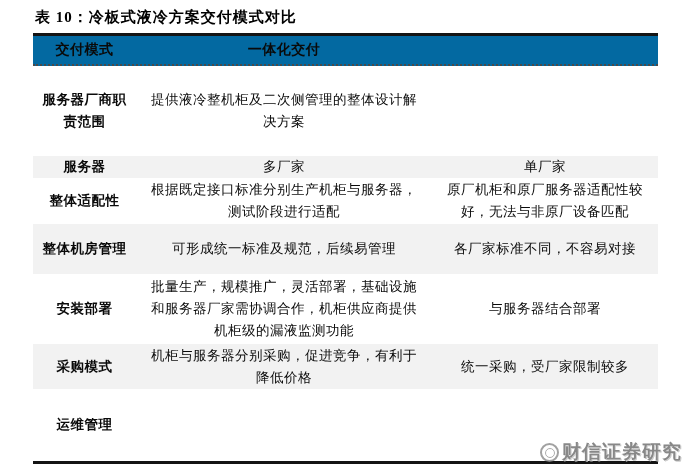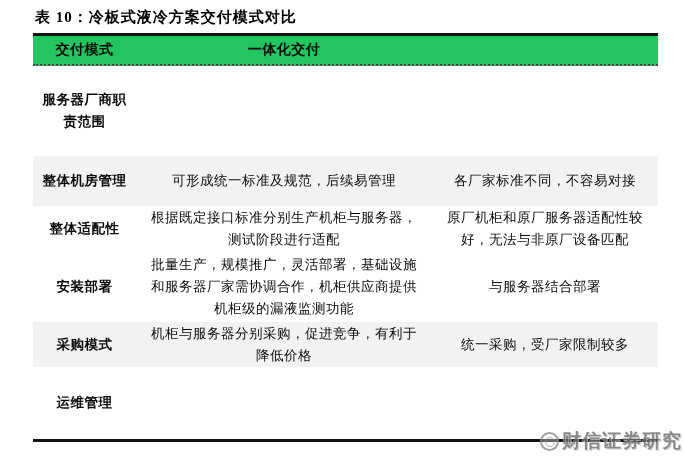--- a/index.html
+++ b/index.html
@@ -26,21 +26,21 @@
     width: 625px;
     border-top: 3px solid #141414;
     border-bottom: 3px solid #141414;
   }
   .trow {
     display: grid;
     grid-template-columns: 103px 296px 226px;
     align-items: stretch;
   }
   .thead {
-    background: #22c55e;
+    background: #0369a1;
     border-bottom: 2px dotted #4a4a4a;
     min-height: 26px;
   }
   .thead .cell { font-weight: bold; font-size: 14px; padding: 3px 4px; }
   .cell {
     display: flex;
     align-items: center;
     justify-content: center;
     text-align: center;
     font-size: 13.5px;
@@ -54,21 +54,21 @@
   .r1 { min-height: 90px; }
   .r2 { min-height: 22px; }
   .r3 { min-height: 46px; }
   .r4 { min-height: 50px; }
   .r5 { min-height: 70px; }
   .r6 { min-height: 45px; }
   .r7 { min-height: 72px; }
   .watermark {
     position: absolute;
     right: 2px;
-    bottom: 18px;
+    bottom: 7px;
     display: flex;
     align-items: center;
     gap: 3px;
     opacity: 0.82;
     pointer-events: none;
   }
   .wm-circle {
     width: 19px; height: 19px;
     border-radius: 50%;
     border: 2.5px solid #8d8d8d;
@@ -101,33 +101,39 @@
 
   <div class="table">
 
     <div class="trow thead">
       <div class="cell">交付模式</div>
       <div class="cell">一体化交付</div>
     </div>
 
     <div class="trow r1">
       <div class="cell label">服务器厂商职责范围</div>
+      <div class="cell">提供液冷整机柜及二次侧管理的整体设计解决方案</div>
     </div>
 
-
-    <div class="trow r4 r-stripe">
-      <div class="cell label">整体机房管理</div>
-      <div class="cell">可形成统一标准及规范，后续易管理</div>
-      <div class="cell">各厂家标准不同，不容易对接</div>
+    <div class="trow r2 r-stripe">
+      <div class="cell label">服务器</div>
+      <div class="cell">多厂家</div>
+      <div class="cell">单厂家</div>
     </div>
 
     <div class="trow r3">
       <div class="cell label">整体适配性</div>
       <div class="cell">根据既定接口标准分别生产机柜与服务器，测试阶段进行适配</div>
       <div class="cell">原厂机柜和原厂服务器适配性较好，无法与非原厂设备匹配</div>
+    </div>
+
+    <div class="trow r4 r-stripe">
+      <div class="cell label">整体机房管理</div>
+      <div class="cell">可形成统一标准及规范，后续易管理</div>
+      <div class="cell">各厂家标准不同，不容易对接</div>
     </div>
 
     <div class="trow r5">
       <div class="cell label">安装部署</div>
       <div class="cell">批量生产，规模推广，灵活部署，基础设施和服务器厂家需协调合作，机柜供应商提供机柜级的漏液监测功能</div>
       <div class="cell">与服务器结合部署</div>
     </div>
 
     <div class="trow r6 r-stripe">
       <div class="cell label">采购模式</div>

